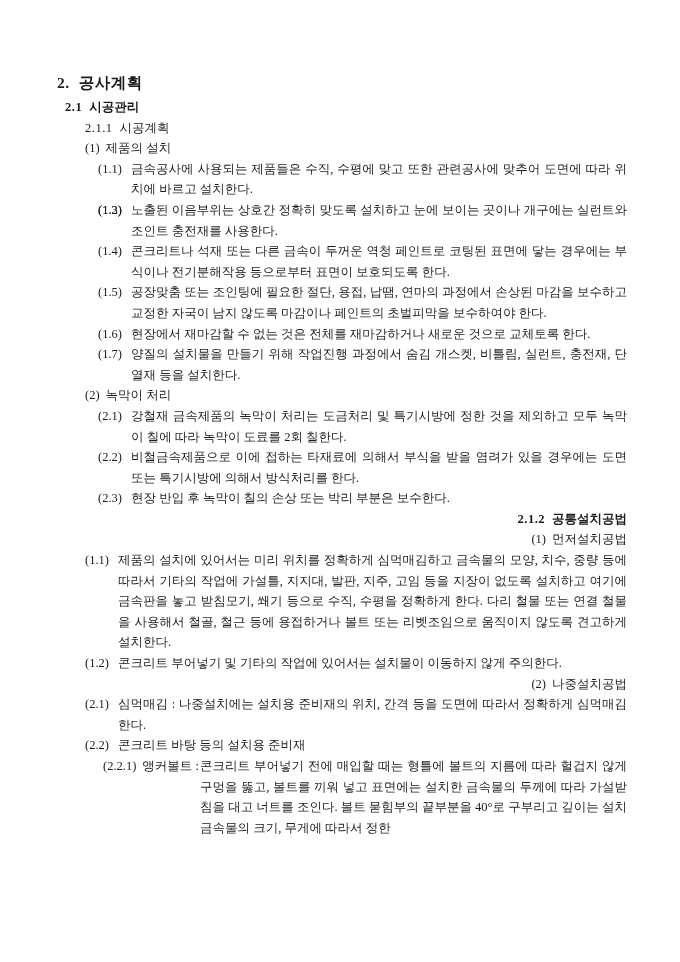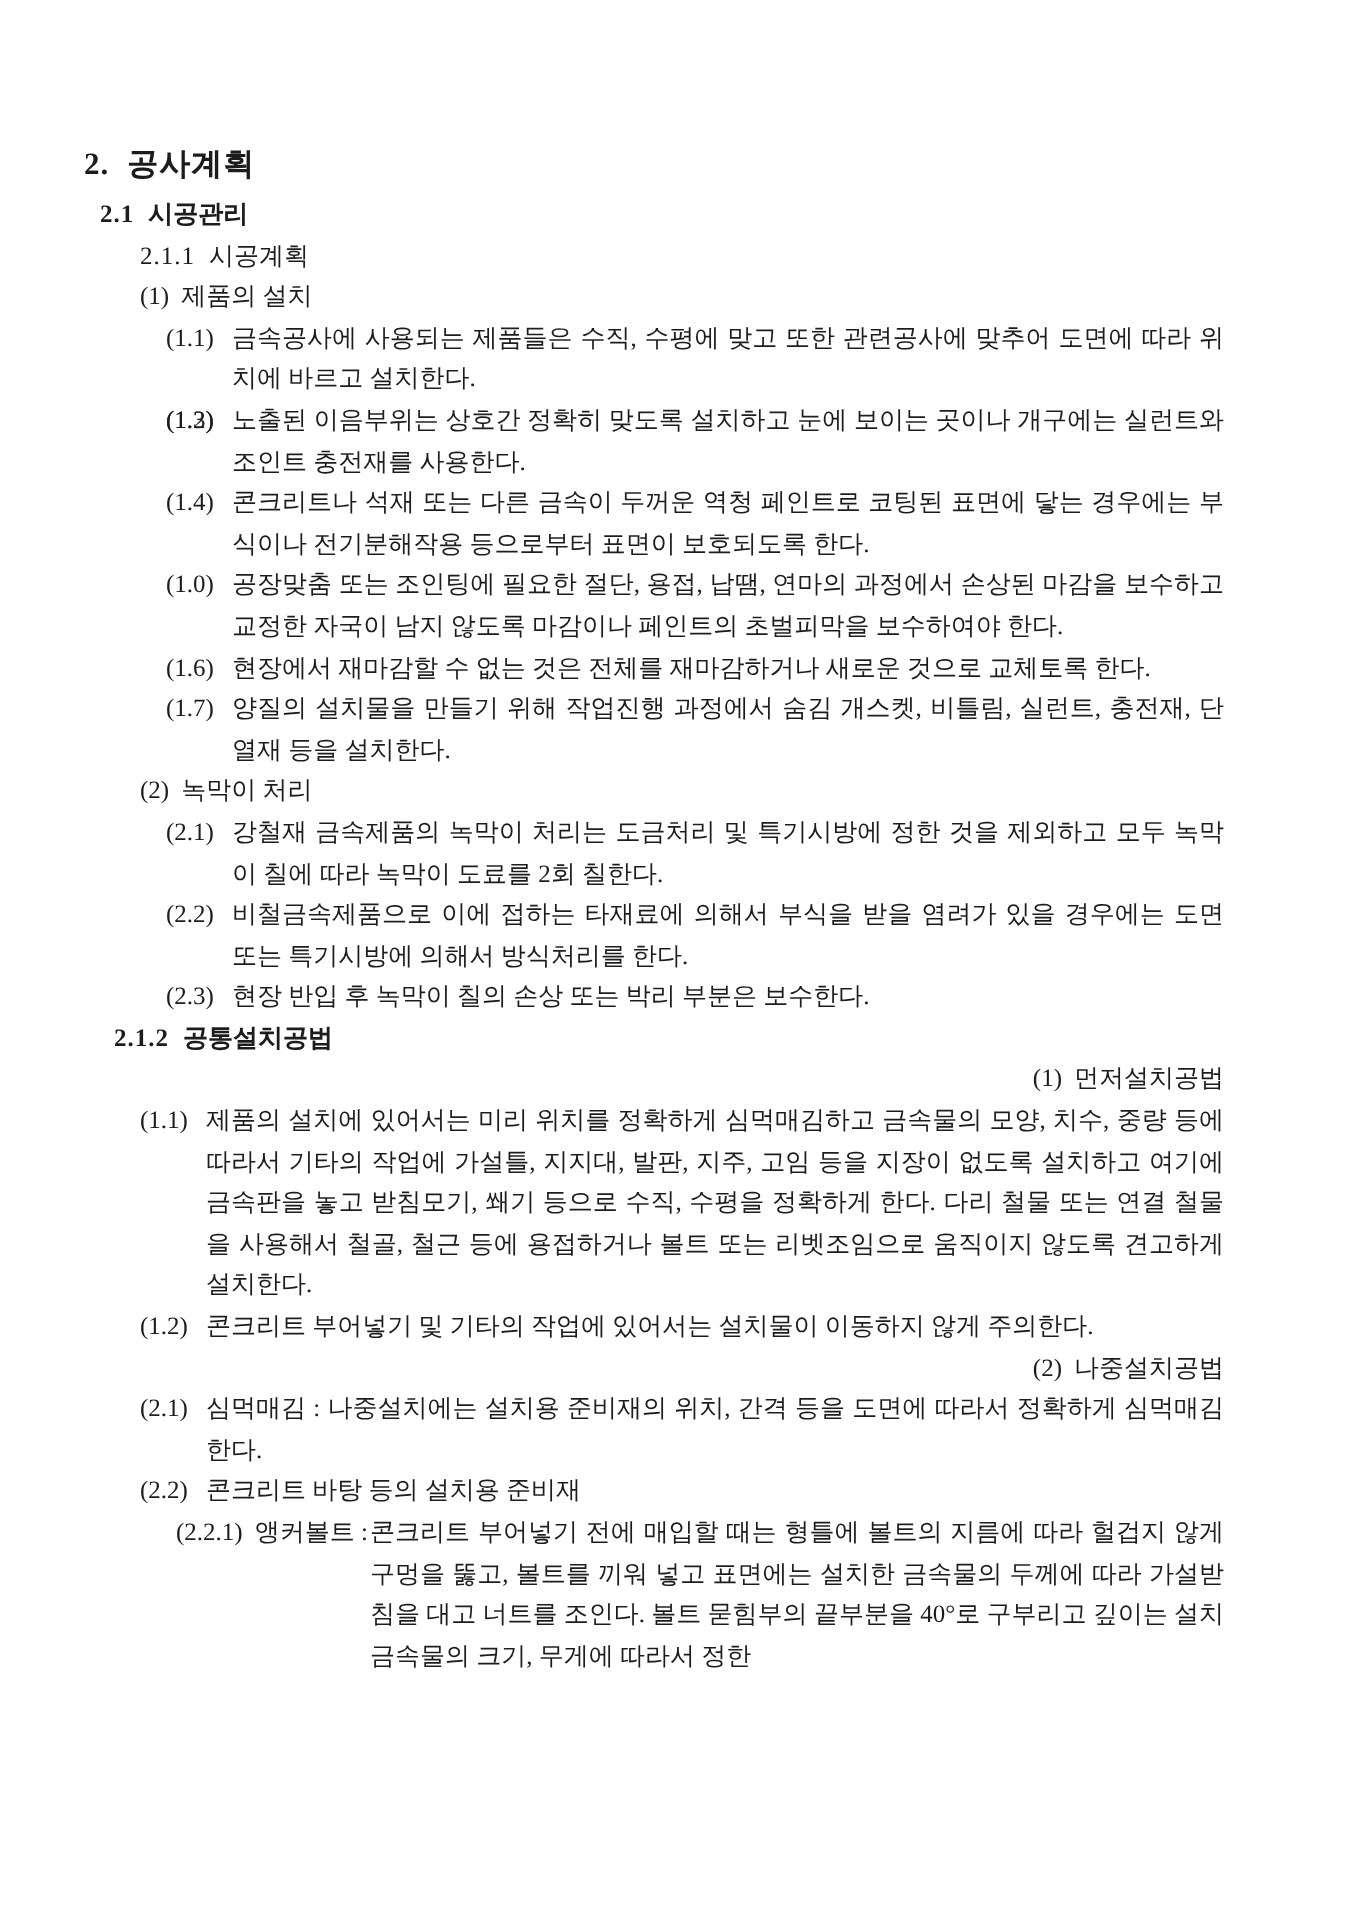--- a/index.html
+++ b/index.html
@@ -6,36 +6,36 @@
   .page{
     position:relative;
     width:680px;height:962px;
     background:#ffffff;
     color:#1c1c1c;
     font-family:"Liberation Serif","DejaVu Serif",serif;
     overflow:hidden;
   }
   .doc{
     position:absolute;
-    left:42px;top:72px;
+    left:57px;top:72px;
     width:570px;
     font-size:12.5px;
     line-height:20.6px;
   }
   .t{
     font-size:15.5px;
     font-weight:bold;
     letter-spacing:0.5px;
     margin:0 0 4px 0;
     line-height:21px;
   }
   .t .num{margin-right:9px;}
   .h2{font-weight:bold;margin-left:8px;}
   .h3{font-weight:normal;margin-left:28px;}
-  .h3b{font-weight:bold;margin-left:15px;}
+  .h3b{font-weight:bold;margin-left:15px;text-align:right;}
   .h2 .num,.h3 .num,.h3b .num{margin-right:7px;letter-spacing:0.5px;}
   .g{white-space:nowrap;}
   .g .num{margin-right:6px;}
   .a-g{margin-left:28px;}
   .b-g{margin-left:15px;text-align:right;}
   .c{
     position:relative;
     text-align:justify;
     word-break:break-all;
   }
@@ -77,21 +77,21 @@
     <div class="c a-c">
       <span class="num">(1.2)</span>
     </div>
     <div class="c a-c">
       <span class="num">(1.3)</span><span>노출된 이음부위는 상호간 정확히 맞도록 설치하고 눈에 보이는 곳이나 개구에는 실런트와 조인트 충전재를 사용한다.</span>
     </div>
     <div class="c a-c">
       <span class="num">(1.4)</span><span>콘크리트나 석재 또는 다른 금속이 두꺼운 역청 페인트로 코팅된 표면에 닿는 경우에는 부식이나 전기분해작용 등으로부터 표면이 보호되도록 한다.</span>
     </div>
     <div class="c a-c">
-      <span class="num">(1.0)</span><span>공장맞춤 또는 조인팅에 필요한 절단, 용접, 납땜, 연마의 과정에서 손상된 마감을 보수하고 교정한 자국이 남지 않도록 마감이나 페인트의 초벌피막을 보수하여야 한다.</span>
+      <span class="num">(1.5)</span><span>공장맞춤 또는 조인팅에 필요한 절단, 용접, 납땜, 연마의 과정에서 손상된 마감을 보수하고 교정한 자국이 남지 않도록 마감이나 페인트의 초벌피막을 보수하여야 한다.</span>
     </div>
     <div class="c a-c">
       <span class="num">(1.6)</span><span>현장에서 재마감할 수 없는 것은 전체를 재마감하거나 새로운 것으로 교체토록 한다.</span>
     </div>
     <div class="c a-c">
       <span class="num">(1.7)</span><span>양질의 설치물을 만들기 위해 작업진행 과정에서 숨김 개스켓, 비틀림, 실런트, 충전재, 단열재 등을 설치한다.</span>
     </div>
 
     <div class="g a-g">
       <span class="num">(2)</span><span>녹막이 처리</span>

